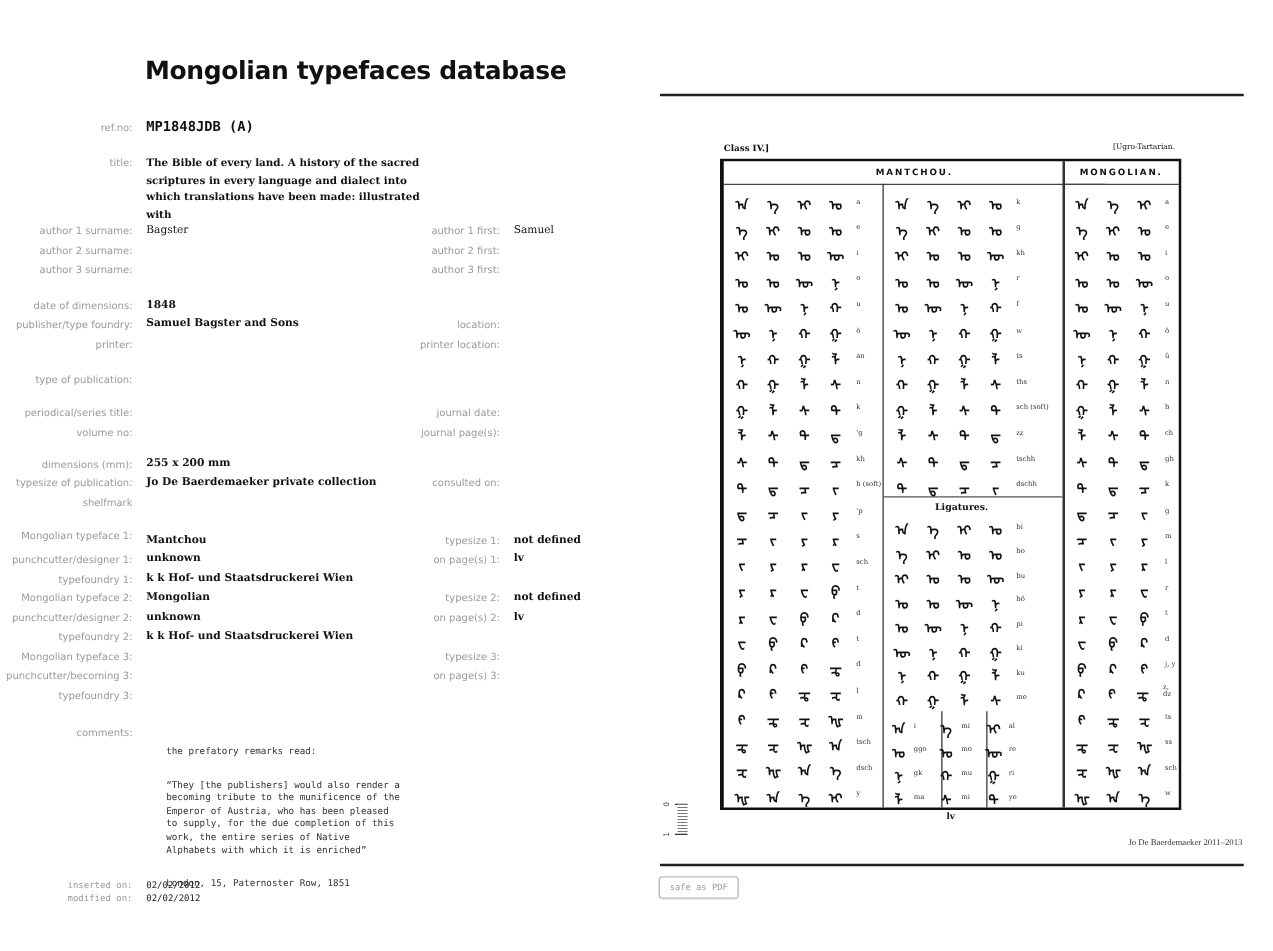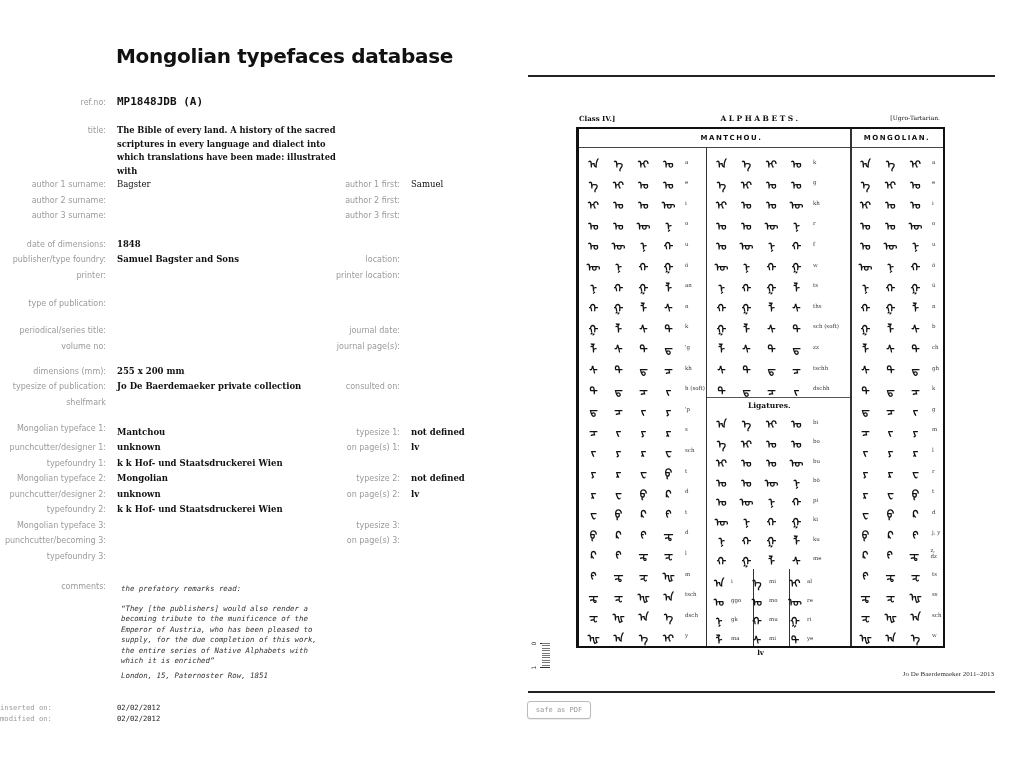--- a/index.html
+++ b/index.html
@@ -15,24 +15,24 @@
   .field-label.right { left: 296px; width: 104px; }
   .field-value { position: absolute; font-family: "DejaVu Serif", serif; font-size: 8.5px; color: #111; white-space: nowrap; }
   .field-value.left { left: 117px; }
   .field-value.right { left: 411px; }
   .field-value.bold { font-weight: bold; }
 
   .refno { position: absolute; left: 117px; top: 95px; font-family: "DejaVu Sans Mono", monospace; font-weight: bold; font-size: 11px; color: #111; }
   .title-val { position: absolute; left: 117px; top: 124px; width: 230px; font-family: "DejaVu Serif", serif; font-weight: bold; font-size: 8.3px; line-height: 13.5px; color: #111; }
 
   .comments { position: absolute; left: 117px; top: 580px; width: 220px; font-family: "DejaVu Sans Mono", monospace; font-size: 7.4px; line-height: 10.5px; color: #333; }
-  .comments p { margin: 4px; font-style: italic; }
+  .comments p { margin: 16px; }
   .comments .intro { margin-bottom: 9px; }
 
-  .meta-label { position: absolute; left: 0; width: 104px; text-align: left; font-family: "DejaVu Sans Mono", monospace; font-size: 7.2px; color: #9a9a9a; }
+  .meta-label { position: absolute; left: 0; width: 104px; text-align: center; font-family: "DejaVu Sans Mono", monospace; font-size: 7.2px; color: #9a9a9a; padding-left: 28px; }
   .meta-value { position: absolute; left: 117px; font-family: "DejaVu Sans Mono", monospace; font-size: 7.2px; color: #222; }
 
   
   .scan { position: absolute; left: 573px; top: 110px; width: 375px; height: 550px; font-family: "DejaVu Serif", serif; }
   .scan-head { position: absolute; top: 4px; left: 6px; right: 6px; height: 12px; font-size: 7px; }
   .scan-head .cls { position: absolute; left: 0; font-weight: bold; }
   .scan-head .alph { position: absolute; left: 0; right: 0; text-align: center; letter-spacing: 2.5px; font-weight: bold; font-size: 7.5px; }
   .scan-head .ugro { position: absolute; right: 2px; font-size: 6px; }
   .scan-box { position: absolute; top: 17px; left: 3px; width: 364px; height: 517px; border: 2px solid #111; border-left-width: 3px; }
   .col-head { position: absolute; top: 0; height: 18px; border-bottom: 1px solid #444; font-family: "DejaVu Sans", sans-serif; font-weight: bold; font-size: 7px; letter-spacing: 1.5px; text-align: center; line-height: 18px; }
@@ -165,21 +165,20 @@
 </div>
 
 <div class="meta-label" style="top:703px">inserted on:</div>
 <div class="meta-value" style="top:703px">02/02/2012</div>
 <div class="meta-label" style="top:714px">modified on:</div>
 <div class="meta-value" style="top:714px">02/02/2012</div>
 
 <div class="scan">
   <div class="scan-head">
     <span class="cls">Class IV.]</span>
-    <span class="alph">ALPHABETS.</span>
     <span class="ugro">[Ugro-Tartarian.</span>
   </div>
   <div class="scan-box">
     <div class="col-head" style="left:0;width:305px">MANTCHOU.</div>
     <div class="col-head" style="left:272px;width:92px">MONGOLIAN.</div>
     <div class="vline" style="left:271px;top:0;height:517px;width:2px"></div>
     <div class="vline" style="left:127px;top:18px;height:499px"></div>
     <div class="hline" style="left:128px;top:268px;width:143px"></div>
     <div class="vline" style="left:174px;top:440px;height:77px"></div>
     <div class="vline" style="left:210px;top:440px;height:77px"></div>

